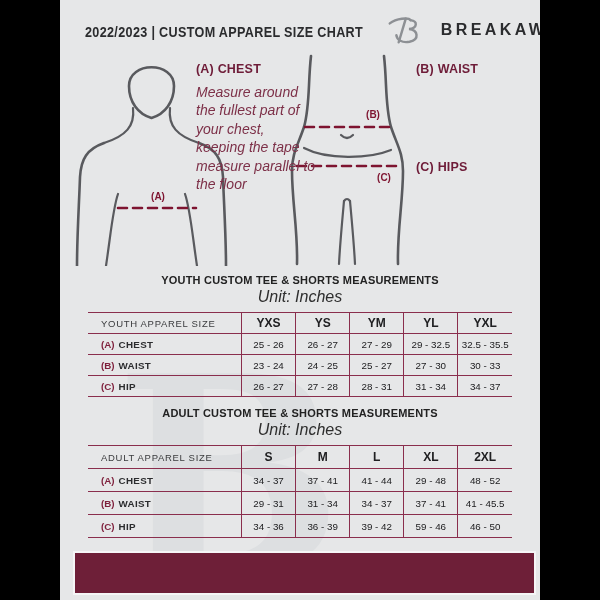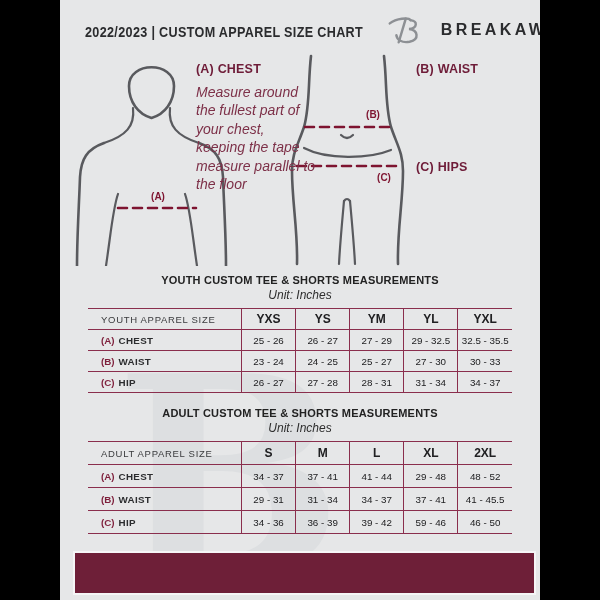--- a/index.html
+++ b/index.html
@@ -35,21 +35,21 @@
           white-space:pre-line;}
   .inst-a{left:136px;top:10px;}
   .inst-b{left:356px;top:10px;width:124px;}
   .inst-c{left:356px;top:108px;width:128px;}
 
   
   .tbl-section{position:absolute;left:28px;width:424px;z-index:1;}
   .youth-section{top:274px;}
   .adult-section{top:407px;}
   .tbl-title{text-align:center;font-size:11px;font-weight:bold;color:#222;letter-spacing:.2px;}
-  .tbl-unit{text-align:center;font-size:12px;font-style:italic;color:#2e2e2e;margin-top:2px;}
+  .tbl-unit{text-align:center;font-size:16px;font-style:italic;color:#2e2e2e;margin-top:2px;}
   table.size-table{border-collapse:collapse;table-layout:fixed;width:424px;margin-top:6px;
                    border-top:1.5px solid #8a2e4d;border-bottom:1.5px solid #8a2e4d;}
   .size-table tr{height:21px;}
   .adult-section .size-table tr{height:23px;}
   .size-table th,.size-table td{border-top:1.5px solid #8a2e4d;border-left:1px solid #8a2e4d;
        text-align:center;padding:0;font-size:12px;color:#202022;vertical-align:middle;}
   .size-table tr:first-child th{border-top:none;}
   .size-table th{font-weight:bold;}
   .size-table .first{border-left:none;text-align:left;padding-left:13px;width:140px;}
   .size-table th.first{font-weight:normal;font-size:9.5px;letter-spacing:.7px;color:#3a3b3d;}

